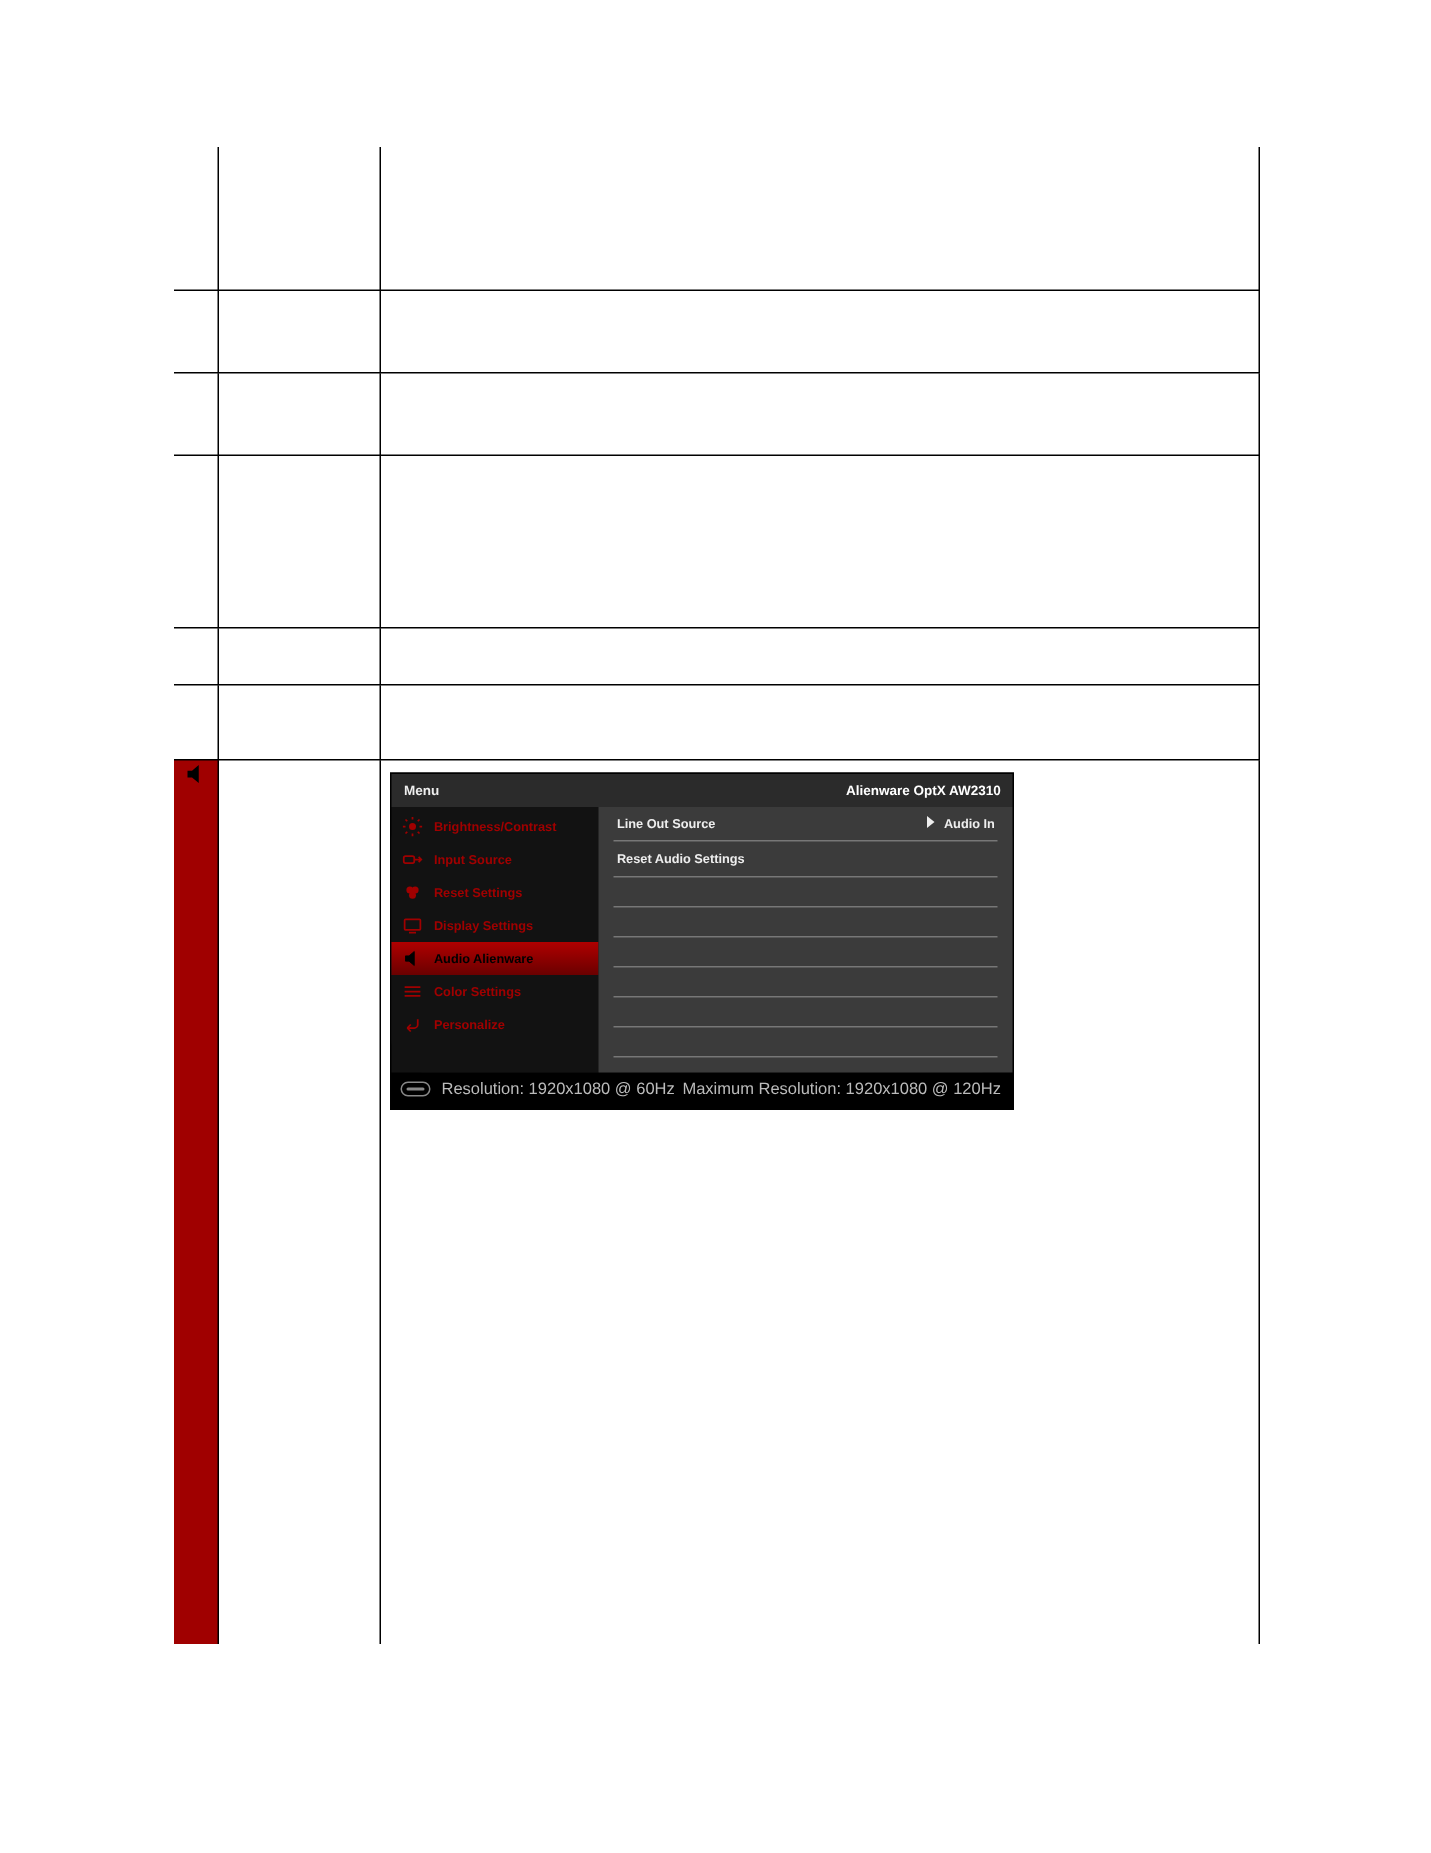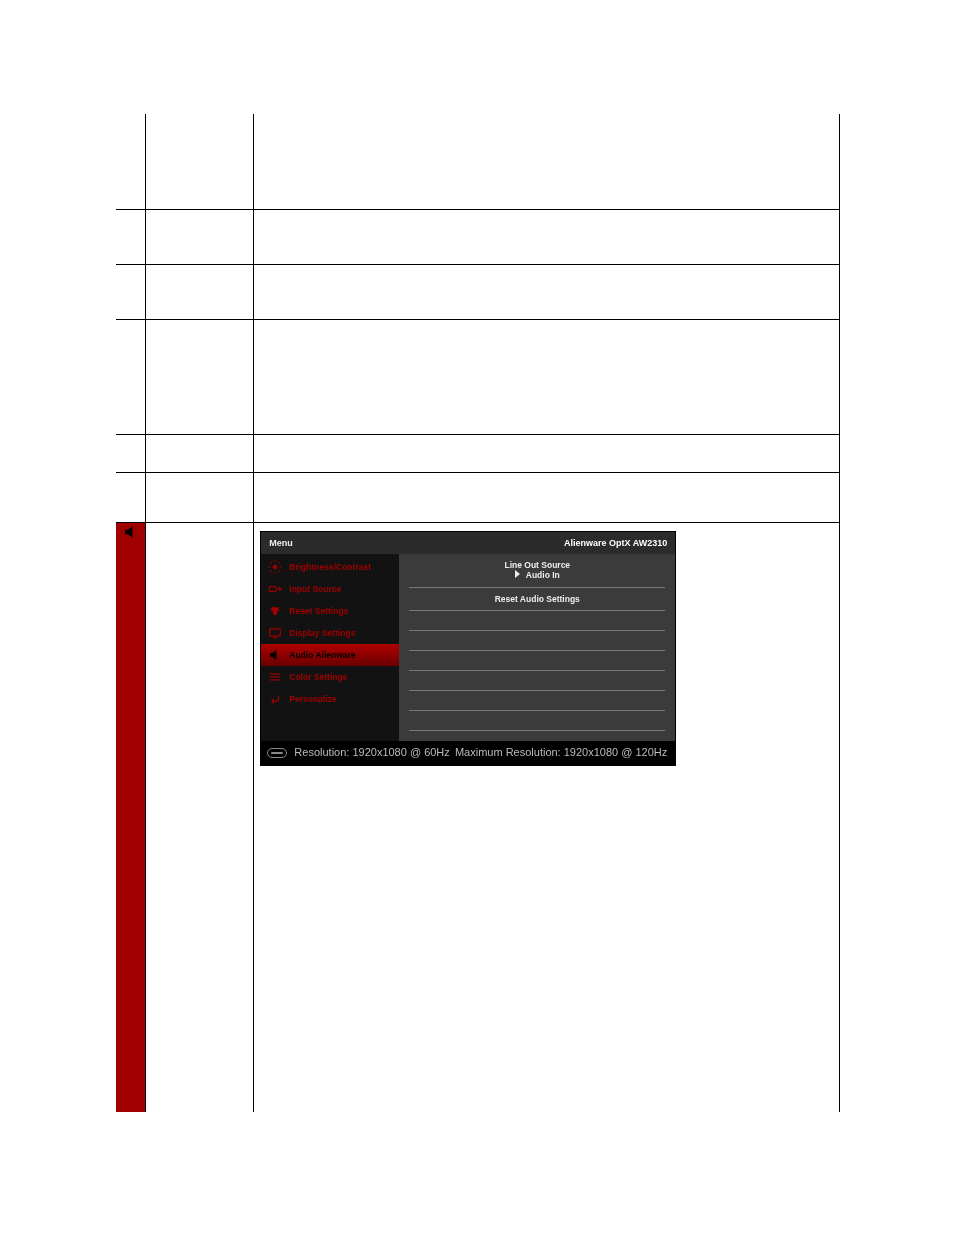--- a/index.html
+++ b/index.html
@@ -7,21 +7,21 @@
     width: 954px;
     height: 1235px;
     background: #fff;
     font-family: Arial, Helvetica, sans-serif;
     font-size: 11px;
     color: #000;
     position: relative;
   }
   .doc-table {
     position: absolute;
-    top: 114px;
+    top: 98px;
     left: 116px;
     width: 724px;
     border-collapse: collapse;
   }
   .doc-table td {
     border-right: 1px solid #000;
     border-bottom: 1px solid #000;
     vertical-align: top;
     padding: 0;
   }
@@ -91,21 +91,20 @@
   }
   .osd-opt {
     display: flex;
     justify-content: space-between;
     align-items: center;
     border-bottom: 1px solid #777;
     padding: 6px 2px;
     color: #eee;
     font-weight: bold;
     font-size: 8.5px;
-    flex-direction: column;
   }
   .osd-opt .val { display:flex; gap:6px; }
   .osd-opt .caret {
     width:0;height:0;border-top:4px solid transparent;border-bottom:4px solid transparent;border-left:5px solid #eee;
   }
   .osd-opt-empty {
     border-bottom: 1px solid #777;
     height: 20px;
   }
   .osd-footer {

